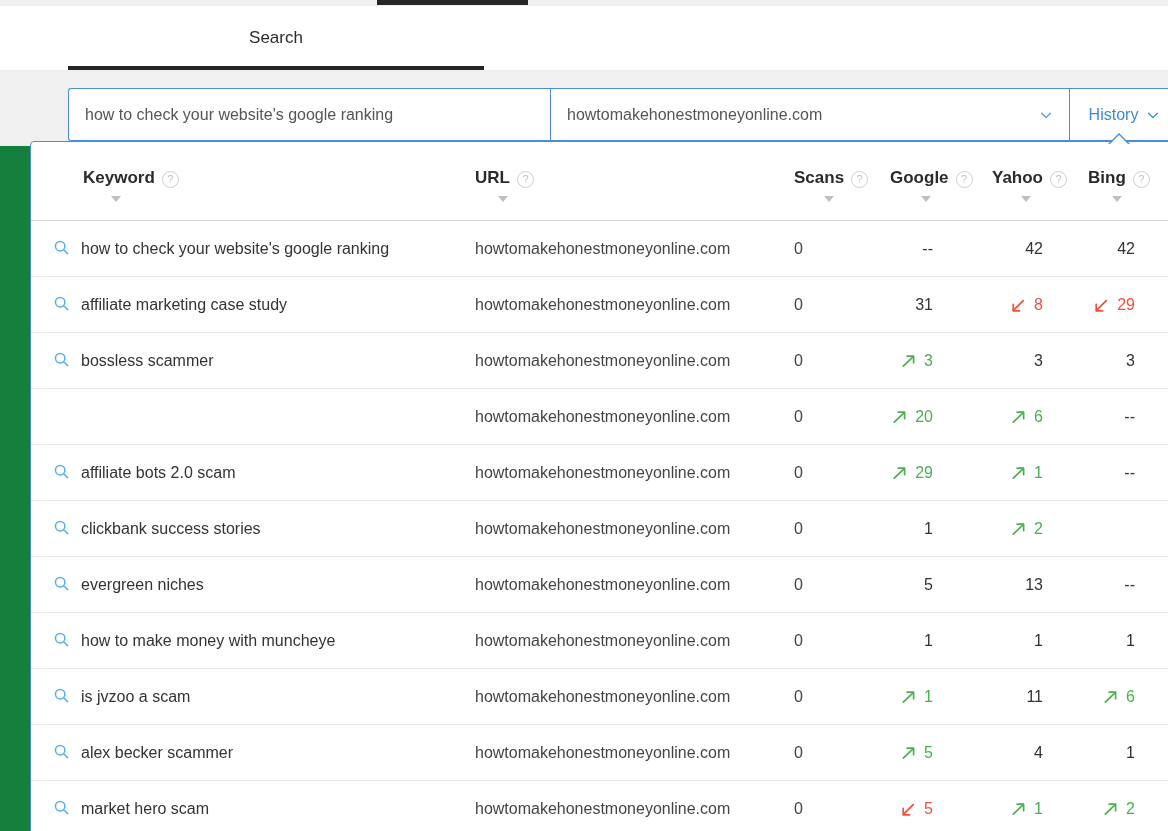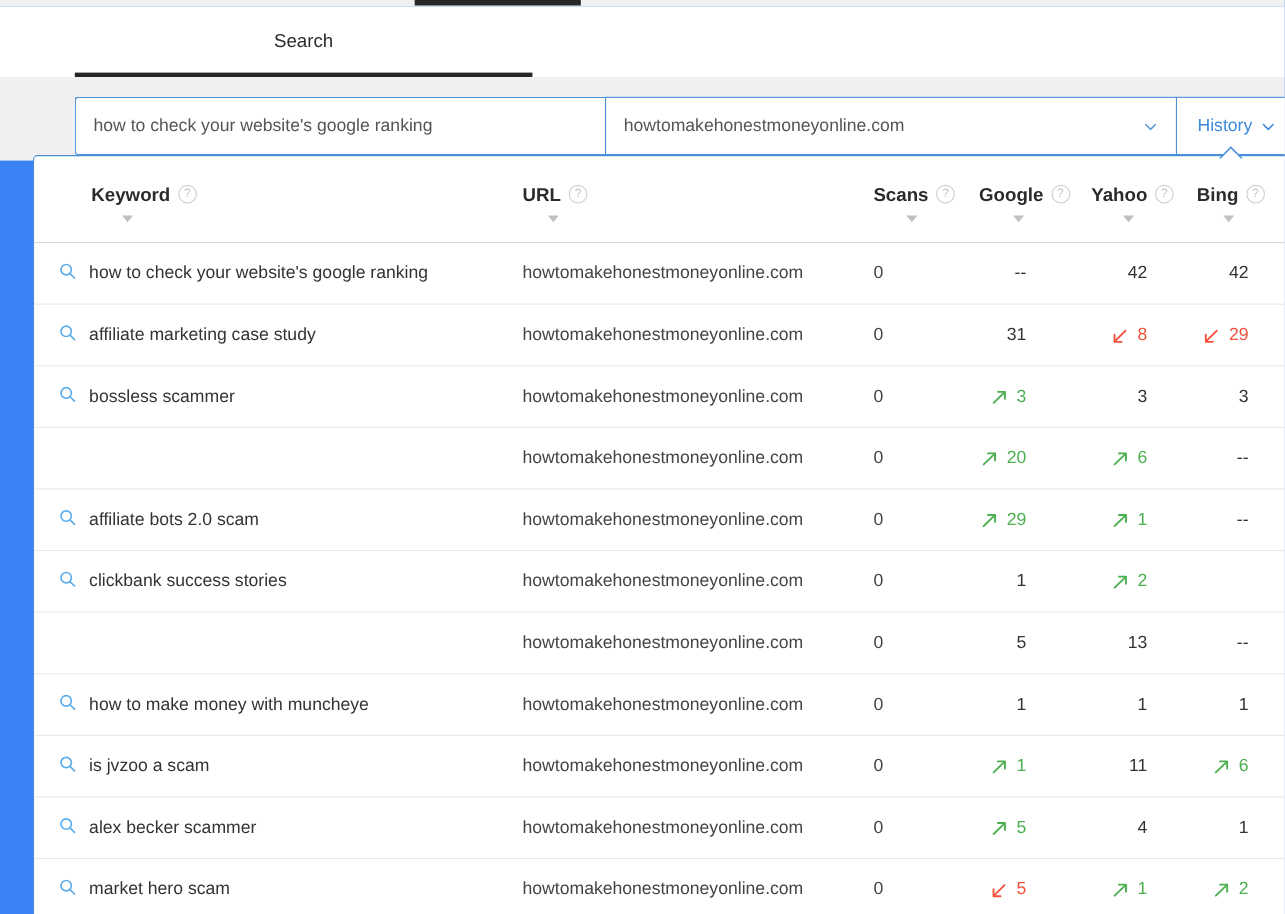--- a/index.html
+++ b/index.html
@@ -3,21 +3,21 @@
 <meta charset="utf-8">
 <style>
   * { box-sizing: border-box; }
   html, body {
     margin: 0; padding: 0;
     width: 1168px; height: 831px;
     background: #f0f0f0;
     font-family: "Liberation Sans", sans-serif;
     overflow: hidden;
   }
-  #app { position: relative; width: 1168px; height: 831px; background: #3b82f6; }
+  #app { position: relative; width: 1168px; height: 831px; background: #15803d; }
 
   
   .top-strip {
     position: absolute; top: 0; left: 0; width: 1168px; height: 6px;
     background: #f0f0f0;
   }
   .top-strip-active {
     position: absolute; top: 0; left: 377px; width: 151px; height: 5px;
     background: #262626;
   }
@@ -91,21 +91,21 @@
     overflow: hidden;
     z-index: 5;
   }
 
   .thead {
     position: relative; height: 79px; width: 100%;
     border-bottom: 1px solid #d8d8d8;
   }
   .th {
     position: absolute; top: 26px;
-    display: flex; align-items: flex-start; gap: 7px;
+    display: flex; align-items: flex-end; gap: 7px;
     font-size: 17px; font-weight: bold; color: #2b2b2b;
     cursor: pointer; user-select: none;
   }
   .th .lbl { white-space: nowrap; }
   .sort-tri {
     position: absolute; top: 54px;
     width: 0; height: 0;
     border-left: 5px solid transparent;
     border-right: 5px solid transparent;
     border-top: 6px solid #c0c0c0;
@@ -401,20 +401,27 @@
             <span>
               <svg class="arr" viewBox="0 0 18 18">
                 <line x1="3.5" y1="14" x2="14" y2="3.8" stroke="#4caf50" stroke-width="1.8" stroke-linecap="round"></line>
                 <polyline points="7.6,3.4 14.4,3.4 14.4,10.2" fill="none" stroke="#4caf50" stroke-width="1.8" stroke-linecap="round" stroke-linejoin="round"></polyline>
               </svg>
             </span>
             <span class="up">2</span>
           </div>
         </div>
         <div class="trow">
+          <div class="cell c-kw">
+            <span><svg class="mag" viewBox="0 0 18 18">
+                <circle cx="7.6" cy="7.6" r="5" fill="none" stroke="#5badea" stroke-width="1.6"></circle>
+                <line x1="11.3" y1="11.3" x2="15.6" y2="15.6" stroke="#5badea" stroke-width="1.6" stroke-linecap="round"></line>
+              </svg></span>
+            <span>evergreen niches</span>
+          </div>
           <div class="cell c-url">
             <span>howtomakehonestmoneyonline.com</span>
           </div>
           <div class="cell c-scans">
             <span>0</span>
           </div>
           <div class="cell c-num c-google">
             <span class="">5</span>
           </div>
           <div class="cell c-num c-yahoo">

